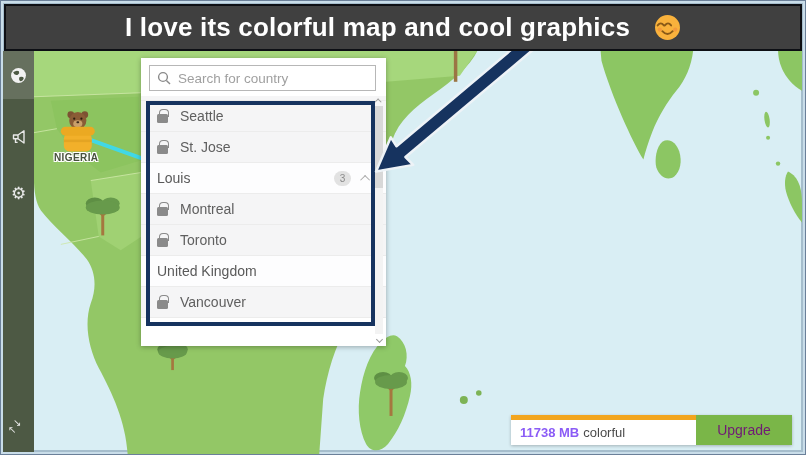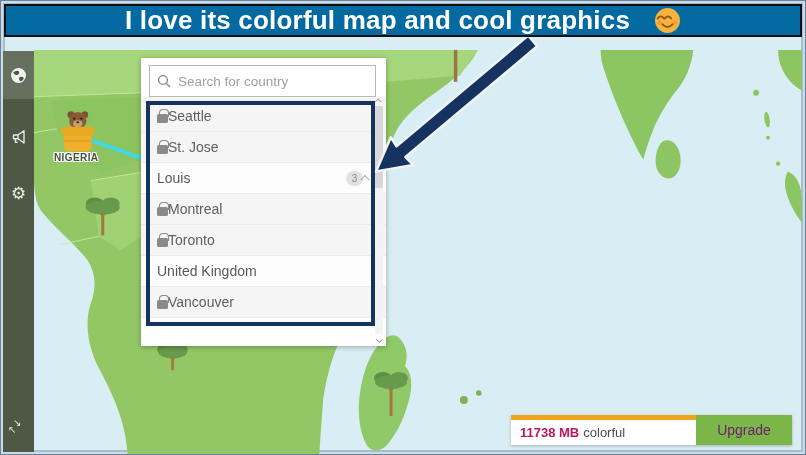--- a/index.html
+++ b/index.html
@@ -5,22 +5,22 @@
   * { box-sizing: border-box; margin: 0; padding: 0; }
   body { font-family: "Liberation Sans", sans-serif; background:#fff; }
   .window{
     position:relative; width:806px; height:455px; overflow:hidden;
     background:#d9eef4;
     border:1px solid #6b8099;
     box-shadow: inset 0 0 0 2px #c9dde9, inset 0 0 0 4px rgba(70,96,130,.35);
   }
   
   .banner{
-    position:absolute; left:3px; right:3px; top:3px; height:33px;
-    background:#0369a1; border:2px solid #0d0f14; z-index:7;
+    position:absolute; left:3px; right:3px; top:3px; height:47px;
+    background:#404040; border:2px solid #0d0f14; z-index:7;
     display:flex; align-items:center; justify-content:center; gap:24px;
   }
   .banner-text{ color:#fff; font-size:26px; font-weight:bold; letter-spacing:.2px; }
   
   .sidebar{
     position:absolute; left:2px; top:50px; bottom:2px; width:31px;
     background:#4d5944; z-index:3; display:flex; flex-direction:column; align-items:center;
   }
   .side-tile{ width:100%; height:48px; display:flex; align-items:center; justify-content:center; cursor:pointer; }
   .side-tile.selected{ background:rgba(255,255,255,.14); }
@@ -35,62 +35,62 @@
     text-shadow:-1px -1px 0 #fff,1px -1px 0 #fff,-1px 1px 0 #fff,1px 1px 0 #fff,0 1px 0 #fff,0 -1px 0 #fff;
     padding-left:6px;
   }
   
   .panel{
     position:absolute; left:140px; top:57px; width:245px; height:288px;
     background:#fff; z-index:3; overflow:hidden; box-shadow:0 1px 5px rgba(0,0,0,.3);
   }
   .list{ position:absolute; top:12px; left:0; right:0; }
   .row{
-    height:31px; display:flex; align-items:center; padding:0 16px; 
+    height:31px; display:flex; align-items:center; padding:0 16px; gap:12px;
     background:#f5f5f6; border-bottom:1px solid #ececec;
     font-size:14px; color:#5f5f5f; cursor:pointer;
   }
   .row.country{ background:#fdfdfe; color:#595959; }
   .row .spacer{ flex:1; }
   .lock{ width:11px; height:9px; background:#8a8a8a; border-radius:1.5px; position:relative; margin-top:4px; flex:0 0 auto; }
   .lock:before{
     content:''; position:absolute; top:-5px; left:1.5px; width:8px; height:7px;
     border:1.6px solid #8a8a8a; border-bottom:none; border-radius:4px 4px 0 0;
   }
   .badge{
     min-width:17px; height:15px; line-height:15px; padding:0 5px;
     background:#e2e2e2; color:#8a8a8a; border-radius:8px; font-size:10px; text-align:center;
   }
   .chev{ width:7px; height:7px; border-left:1.6px solid #aaa; border-top:1.6px solid #aaa; }
   .chev.up{ transform:rotate(45deg) translateY(2px); }
   .chev.down{ transform:rotate(225deg); }
   .search-head{ position:absolute; top:0; left:0; right:0; height:38px; background:#fff; z-index:2; }
   .search-box{
-    position:absolute; left:8px; right:10px; top:7px; height:32px;
+    position:absolute; left:8px; right:10px; top:7px; height:26px;
     border:1px solid #b7b7b7; background:#fff; display:flex; align-items:center; padding:0 7px; gap:7px;
   }
   .search-input{ border:none; outline:none; flex:1; font-size:13.5px; color:#555; font-family:"Liberation Sans",sans-serif; }
   .search-input::placeholder{ color:#a0a0a0; }
   .scrollbar{ position:absolute; right:1px; top:40px; bottom:4px; width:12px; z-index:3; display:flex; flex-direction:column; align-items:center; }
   .scroll-track{ flex:1; width:8px; background:#f3f3f3; margin:3px 0; position:relative; }
   .scroll-thumb{ position:absolute; top:0; left:0; width:8px; height:82px; background:#d8d8d8; }
   .chev.small{ width:5px; height:5px; border-color:#9a9a9a; }
   
   .highlight-box{
     position:absolute; left:145px; top:100px; width:229px; height:225px;
     border:4px solid #16335f; z-index:5; pointer-events:none;
   }
   .arrow-svg{ position:absolute; inset:0; z-index:6; pointer-events:none; }
   
   .usage{
     position:absolute; left:510px; top:414px; width:281px; height:30px;
     display:flex; z-index:5; box-shadow:0 1px 3px rgba(0,0,0,.25);
   }
   .meter{ width:185px; background:#fff; border-top:5px solid #f2a51e; display:flex; align-items:center; padding:0 9px; font-size:13px; color:#4a4a4a; }
-  .meter b{ color:#be185d; margin-right:4px; }
+  .meter b{ color:#8b5cf6; margin-right:4px; }
   .upgrade-btn{
     flex:1; background:#7ab648; color:#701a75; border:none; font-size:14px;
     font-family:"Liberation Sans",sans-serif; cursor:pointer;
   }
 </style>
 </head>
 <body>
 
 <div class="window">
 

